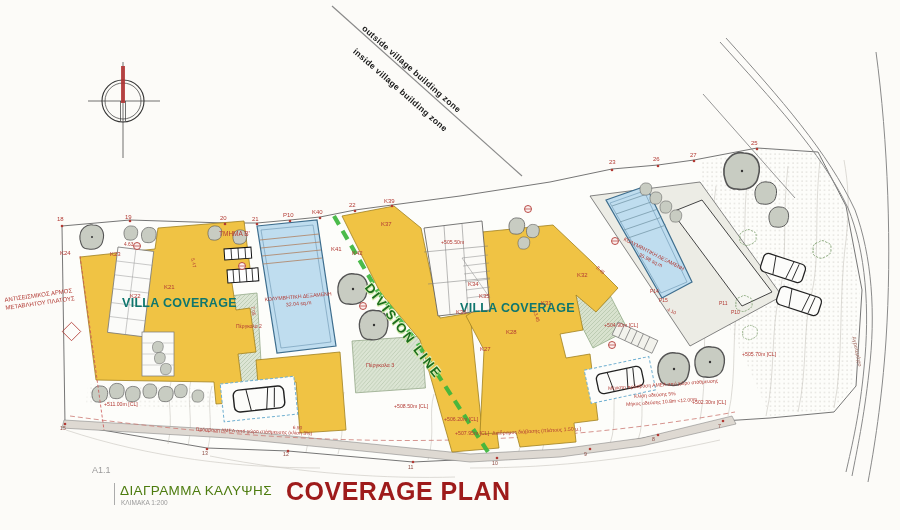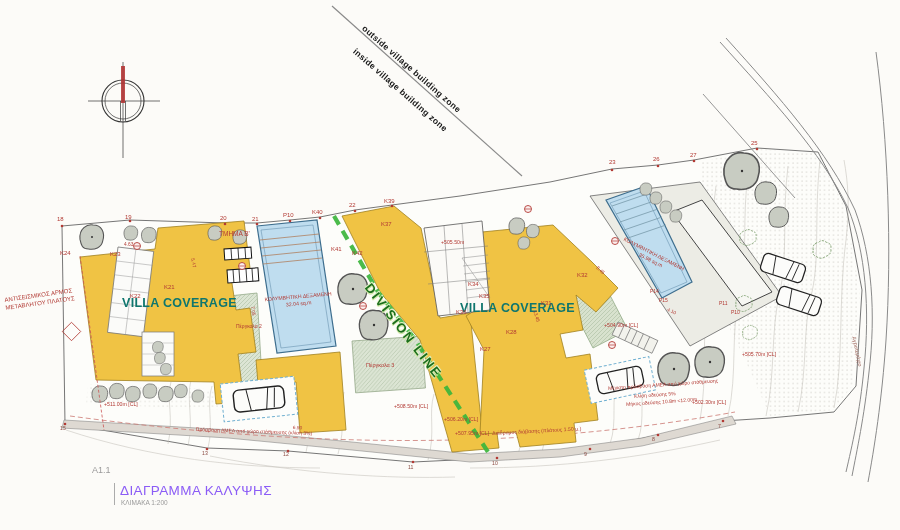--- a/index.html
+++ b/index.html
@@ -10,21 +10,21 @@
   .scat{position:absolute;transform-origin:0 0;color:#B23A34;white-space:nowrap;line-height:1;
         font-family:"Liberation Sans",sans-serif;}
   .zone-lbl{font-size:8.5px;font-weight:700;color:#161616;letter-spacing:.4px;}
   .villa-lbl{font-size:12.5px;font-weight:700;color:#0f766e;text-align:right;width:112px;
              line-height:1.15;letter-spacing:.3px;}
   .division-lbl{font-size:13px;font-weight:700;color:#1B6E1B;letter-spacing:2px;
                 text-shadow:0 0 2px #E4F3CC,1px 1px 0 #CBE49E,-1px -1px 0 #DFF0C2;}
   .pool-lbl{font-size:5.2px;color:#B23A34;text-align:center;width:84px;line-height:1.25;}
   .seismic-lbl{font-size:6px;color:#B23A34;line-height:1.3;}
   .sheet-ref{font-size:9px;color:#9A9A9A;}
-  .title-el{font-size:13.5px;color:#8b5cf6;letter-spacing:.4px;}
+  .title-el{font-size:13.5px;color:#4d7c0f;letter-spacing:.4px;}
   .title-scale{font-size:6.5px;color:#9A9A9A;}
   .title-en{font-size:25px;font-weight:700;color:#9E1B1B;letter-spacing:.5px;}
   .tb-rule{position:absolute;width:1px;height:22px;background:#ABABAB;}
 </style>
 </head>
 <body>
 
 <div id="stage">
 
   <svg id="plan-svg" viewBox="0 0 900 530">
@@ -331,13 +331,14 @@
       <div class="scat" style="left: 492px; top: 461px; font-size: 5.2px; color: rgb(139, 74, 66);">10</div>
       <div class="scat" style="left: 584px; top: 452px; font-size: 5.2px; color: rgb(139, 74, 66);">9</div>
       <div class="scat" style="left: 652px; top: 437px; font-size: 5.2px; color: rgb(139, 74, 66);">8</div>
       <div class="scat" style="left: 718px; top: 424px; font-size: 5.2px; color: rgb(139, 74, 66);">7</div>
     </div>
 
   <div class="lbl sheet-ref" style="left:92px;top:465px;">A1.1</div>
   <div class="tb-rule" style="left:114px;top:483px;"></div>
   <div class="lbl title-el" style="left:120px;top:483px;">ΔΙΑΓΡΑΜΜΑ ΚΑΛΥΨΗΣ</div>
   <div class="lbl title-scale" style="left:121px;top:499px;">ΚΛΙΜΑΚΑ 1:200</div>
+  <div class="lbl title-en" style="left:286px;top:477px;">COVERAGE PLAN</div>
 </div>
 
 </body></html>

